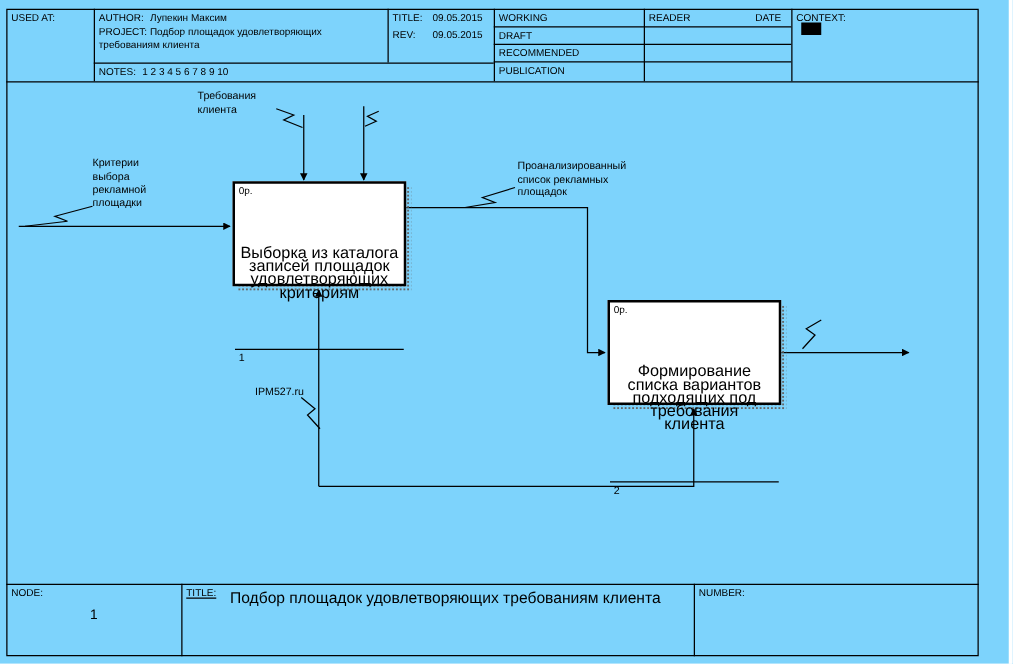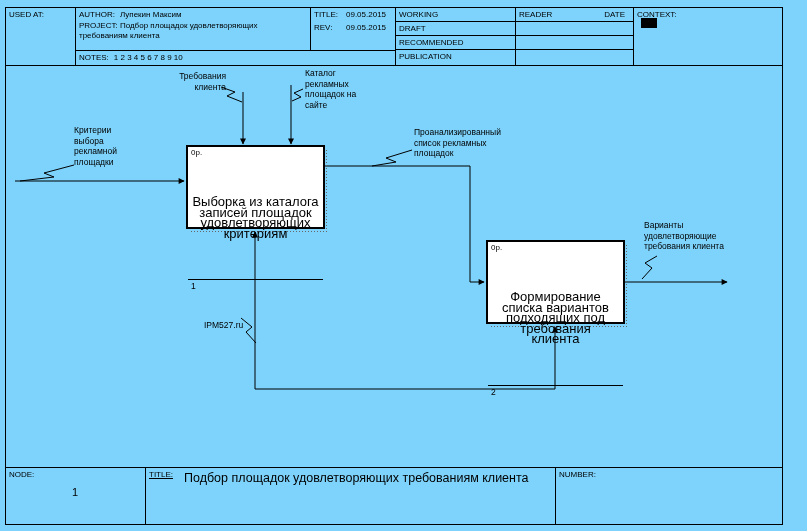--- a/index.html
+++ b/index.html
@@ -140,33 +140,26 @@
 подходящих под требования
 клиента</div>
       <div class="numrow">2</div>
     </div>
   </div>
 
   <div class="arrow-label" style="left:74px;top:125px;">Критерии
 выбора
 рекламной
 площадки</div>
-  <div class="arrow-label" style="left:158px;top:71px;width:68px;text-align:right;">Требования
+  <div class="arrow-label" style="left:158px;top:71px;width:68px;text-align:left;">Требования
 клиента</div>
-  <div class="arrow-label" style="left:305px;top:68px;">Каталог
-рекламных
-площадок на
-сайте</div>
   <div class="arrow-label" style="left:414px;top:127px;">Проанализированный
 список рекламных
 площадок</div>
-  <div class="arrow-label" style="left:644px;top:220px;">Варианты
-удовлетворяющие
-требования клиента</div>
-  <div class="arrow-label" style="left:204px;top:320px;">IPM527.ru</div>
+  <div class="arrow-label" style="left:204px;top:308px;">IPM527.ru</div>
 
   <div class="lbl" style="left:9px;top:470px;">NODE:</div>
   <div class="node-value">1</div>
   <div class="lbl" style="left:149px;top:470px;text-decoration:underline;">TITLE:</div>
   <div class="title-value">Подбор площадок удовлетворяющих требованиям клиента</div>
   <div class="lbl" style="left:559px;top:470px;">NUMBER:</div>
 
 </div>
 
 </body></html>

